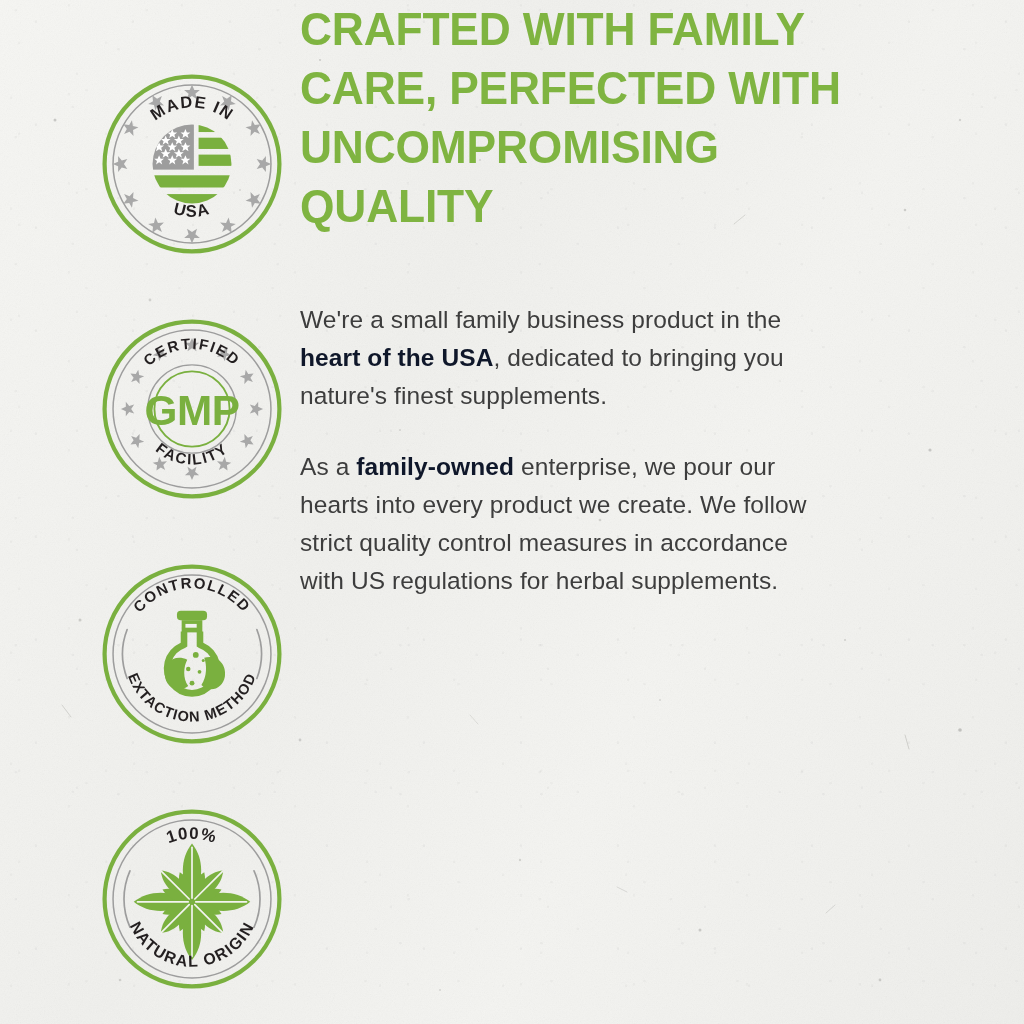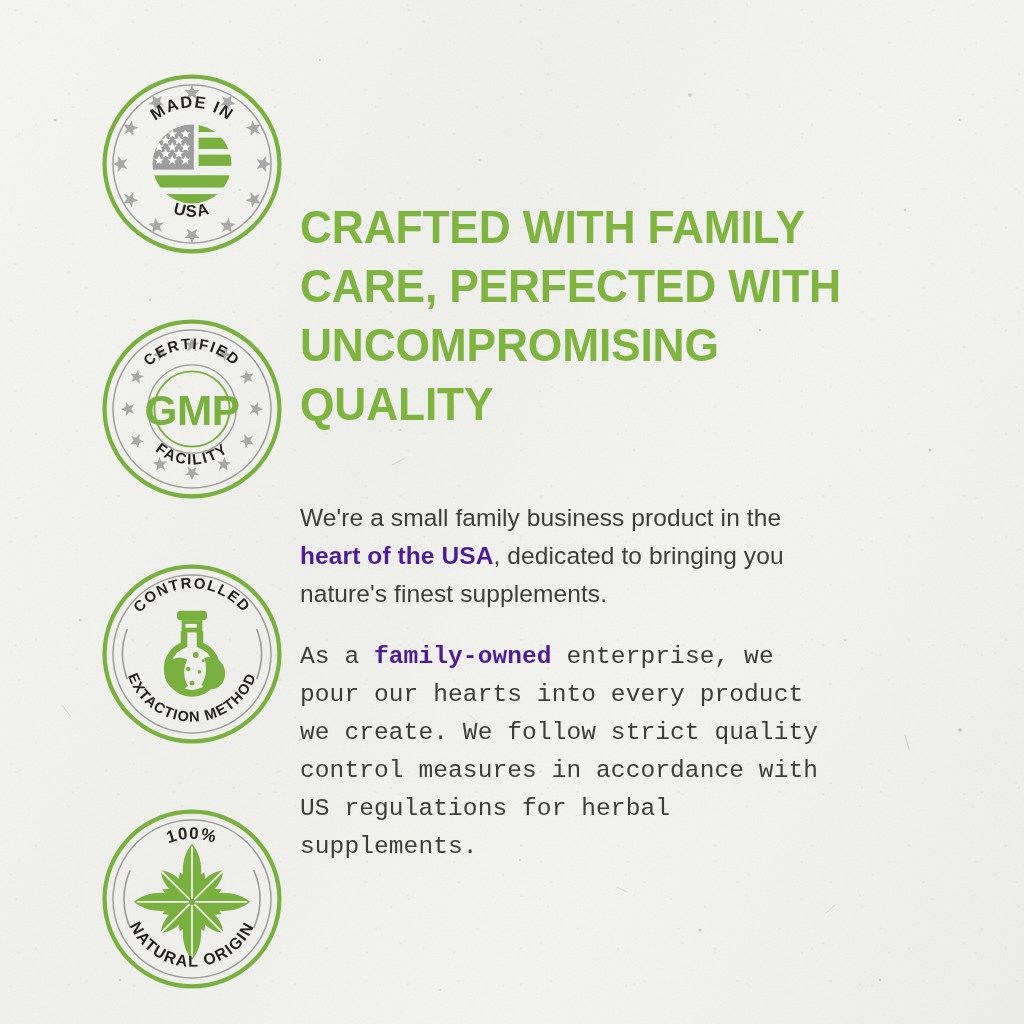--- a/index.html
+++ b/index.html
@@ -68,21 +68,20 @@
   .badge {
     width: 188px;
     height: 188px;
     position: relative;
     flex: 0 0 auto;
   }
   .badge svg { display: block; width: 100%; height: 100%; }
 
   #content-column {
     flex: 1 1 auto;
-    padding-top: 198px;
     padding-right: 95px;
     box-sizing: border-box;
   }
 
   
   #headline {
     margin: 0;
     color: #7fb441;
     font-family: "Liberation Sans Narrow", "Liberation Sans", sans-serif;
     font-weight: 700;
@@ -99,23 +98,23 @@
   .body-para {
     margin: 0;
     color: #3d3d3d;
     font-size: 24.5px;
     line-height: 1.55;
     font-weight: 400;
     letter-spacing: .1px;
     max-width: 520px;
   }
   #para-1 { margin-top: 64px; }
-  #para-2 { margin-top: 26px; max-width: 530px; font-family: Liberation Mono, monospace; }
+  #para-2 { margin-top: 34px; max-width: 530px; }
   .hl {
-    color: #4c1d95;
+    color: #0f172a;
     font-weight: 700;
   }
 </style>
 </head>
 <body>
 
 <div id="paper-bg"></div>
 
 <svg id="paper-noise" viewBox="0 0 1024 1024" preserveAspectRatio="none" aria-hidden="true">
   <defs>

